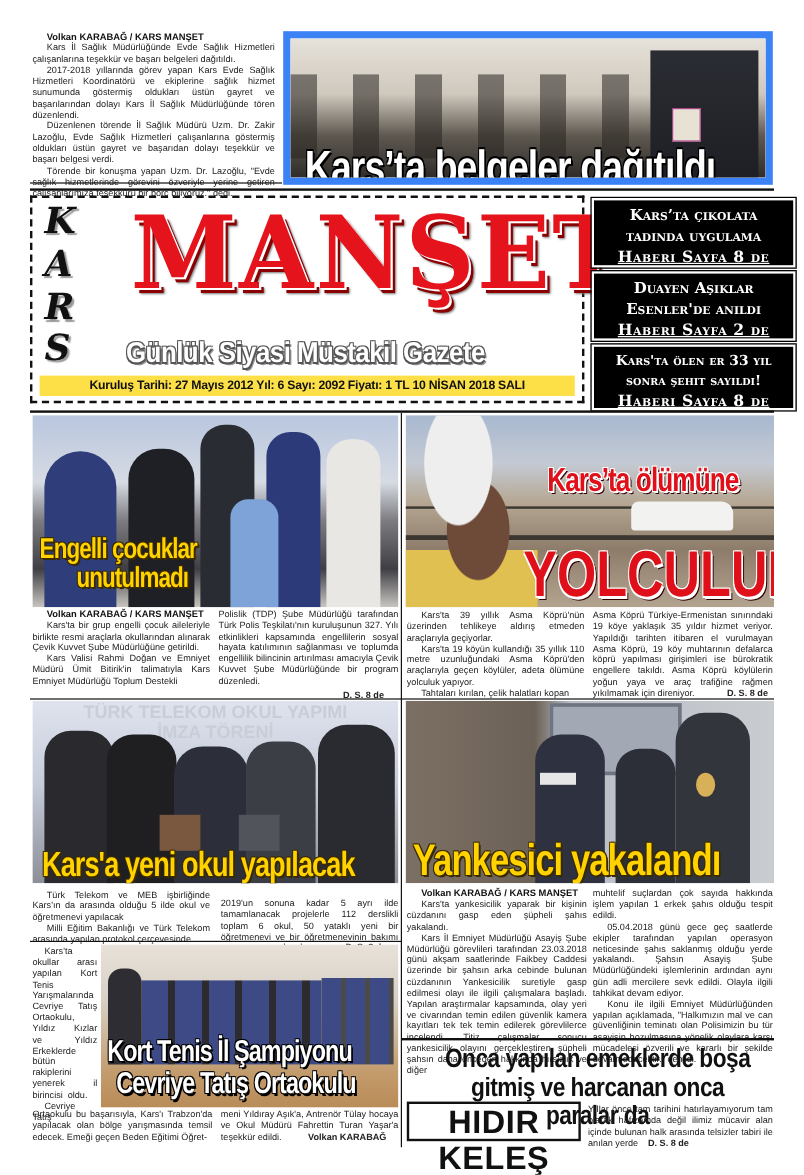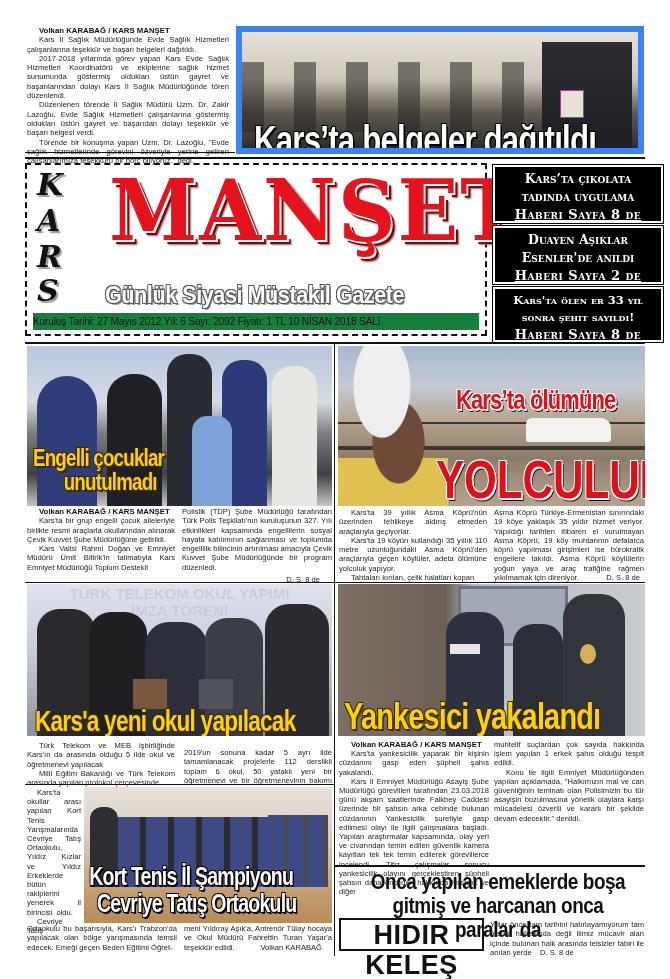--- a/index.html
+++ b/index.html
@@ -3,42 +3,42 @@
 <meta charset="utf-8">
 <style>
   * { box-sizing: border-box; margin: 0; padding: 0; }
   html, body { width: 670px; height: 979px; background: #ffffff; overflow: hidden; }
   body { position: relative; font-family: "Liberation Sans", sans-serif; color: #1a1a1a; }
 
   .abs { position: absolute; }
   .body-text { font-size: 7.6px; line-height: 9.3px; text-align: justify; color: #222; }
   .body-text p { text-indent: 12px; }
   .byline { font-weight: bold; font-size: 7.8px; text-indent: 12px; color: #111; }
-  .ds { font-weight: normal; float: right; padding-right: 12px; }
+  .ds { font-weight: bold; float: right; padding-right: 12px; }
 
   
   .photo { position: absolute; overflow: hidden; }
   .photo .scene { position: absolute; inset: 0; }
   .headline-img {
     position: absolute; font-family: "Liberation Sans", sans-serif; font-weight: bold;
     letter-spacing: -1px; transform: scaleX(0.78); transform-origin: left center;
     white-space: nowrap; line-height: 1;
   }
   .hl-white { color: #fff; text-shadow: 2px 2px 0 #000, -1px -1px 0 #000, 1px -1px 0 #000, -1px 1px 0 #000; }
   .hl-yellow { color: #ffd200; text-shadow: 2px 2px 0 #3a2a00, -1px -1px 0 #3a2a00, 1px -1px 0 #3a2a00, -1px 1px 0 #3a2a00; }
   .hl-red { color: #e0101a; text-shadow: 2px 2px 0 #fff, -1px -1px 0 #fff, 1px -1px 0 #fff, -1px 1px 0 #fff, 3px 3px 0 #300; }
 
   .rule { position: absolute; background: #111; }
 
   
   .masthead { position: absolute; left: 25px; top: 163px; width: 462px; height: 173px; border: 2px dashed #111; }
   .kars-letter { position: absolute; left: 10px; font-family: "DejaVu Serif", serif; font-weight: bold; font-style: italic; font-size: 30px; color: #111; text-shadow: 2px 2px 1px #999; }
   .manset-logo { position: absolute; left: 82px; top: 4px; font-family: "DejaVu Serif", serif; font-weight: bold; font-size: 84px; color: #e5141c; letter-spacing: 2px; line-height: 1; text-shadow: 2px 2px 0 #fff, 4px 4px 0 #8b0000, 5px 5px 2px #777; transform: scaleX(0.95); transform-origin: left top; }
   .tagline { position: absolute; left: 78px; top: 116px; font-family: "Liberation Sans", sans-serif; font-weight: bold; font-size: 24px; color: #fff; letter-spacing: -0.5px; transform: scaleX(0.9); transform-origin: left top; text-shadow: 1px 1px 0 #555, -1px -1px 0 #555, 1px -1px 0 #555, -1px 1px 0 #555, 2px 2px 0 #999; white-space: nowrap; }
-  .infobar { position: absolute; left: 6px; right: 6px; top: 148px; height: 17px; background: #15803d; font-family: "Liberation Sans", sans-serif; font-weight: normal; font-size: 10.2px; color: #111; line-height: 17px; letter-spacing: -0.2px; }
+  .infobar { position: absolute; left: 6px; right: 6px; top: 148px; height: 17px; background: #fde047; font-family: "Liberation Sans", sans-serif; font-weight: bold; font-size: 10.2px; color: #111; text-align: center; line-height: 17px; letter-spacing: -0.2px; }
 
   
   .sidebox { position: absolute; left: 493px; width: 170px; background: #000; border: 2px solid #fff; outline: 1px solid #000; color: #fff; text-align: center; font-family: "DejaVu Serif", serif; font-variant: small-caps; font-weight: bold; font-size: 12.5px; line-height: 18px; padding-top: 3px; }
   .sidebox .link { text-decoration: underline; font-size: 13px; letter-spacing: 0.5px; }
 
   .bottom-head { position: absolute; left: 338px; top: 870px; width: 320px; text-align: center; font-family: "Liberation Sans", sans-serif; font-weight: bold; font-size: 22px; line-height: 24px; letter-spacing: -0.5px; transform: scaleX(0.86); transform-origin: center top; color: #111; }
   .name-box { position: absolute; left: 339px; top: 918px; width: 145px; height: 33px; border: 2px solid #111; font-family: "Liberation Sans", sans-serif; font-weight: bold; font-size: 27px; line-height: 30px; text-align: center; color: #111; letter-spacing: 0.5px; }
 </style>
 </head>
 <body>
@@ -193,20 +193,21 @@
   <div class="scene" style="left:242px; width:16px; top:60px; height:20px; background:#d8b058; border-radius:50%;"></div>
   <div class="headline-img hl-yellow" style="left:6px; top:114px; font-size:37px;">Yankesici yakalandı</div>
 </div>
 <div class="abs body-text" style="left:339px; top:740px; width:150px; line-height:9.2px;">
   <div class="byline">Volkan KARABAĞ / KARS MANŞET</div>
   <p>Kars'ta yankesicilik yaparak bir kişinin cüzdanını gasp eden şüpheli şahıs yakalandı.</p>
   <p>Kars İl Emniyet Müdürlüğü Asayiş Şube Müdürlüğü görevlileri tarafından 23.03.2018 günü akşam saatlerinde Faikbey Caddesi üzerinde bir şahsın arka cebinde bulunan cüzdanının Yankesicilik suretiyle gasp edilmesi olayı ile ilgili çalışmalara başladı. Yapılan araştırmalar kapsamında, olay yeri ve civarından temin edilen güvenlik kamera kayıtları tek tek temin edilerek görevlilerce incelendi. Titiz çalışmalar sonucu yankesicilik olayını gerçekleştiren şüpheli şahsın daha önceden hakkında hırsızlık ve diğer</p>
 </div>
 <div class="abs body-text" style="left:494px; top:740px; width:150px; line-height:9.2px;">
   <div>muhtelif suçlardan çok sayıda hakkında işlem yapılan 1 erkek şahıs olduğu tespit edildi.</div>
+  <p>05.04.2018 günü gece geç saatlerde ekipler tarafından yapılan operasyon neticesinde şahıs saklanmış olduğu yerde yakalandı. Şahsın Asayiş Şube Müdürlüğündeki işlemlerinin ardından aynı gün adli mercilere sevk edildi. Olayla ilgili tahkikat devam ediyor.</p>
   <p>Konu ile ilgili Emniyet Müdürlüğünden yapılan açıklamada, "Halkımızın mal ve can güvenliğinin teminatı olan Polisimizin bu tür asayişin bozulmasına yönelik olaylara karşı mücadelesi özverili ve kararlı bir şekilde devam edecektir." denildi.</p>
 </div>
 
 <div class="rule" style="left:335px; top:865px; width:310px; height:2px;"></div>
 
 <div class="bottom-head">Onca yapılan emeklerde boşa gitmiş ve harcanan onca paralar da</div>
 <div class="name-box">HIDIR KELEŞ</div>
 <div class="abs body-text" style="left:490px; top:920px; width:154px; line-height:9.4px;">
   <span style="display:inline;">Yıllar önce tam tarihini hatırlayamıyorum tam olarak hafızamda değil ilimiz mücavir alan içinde bulunan halk arasında telsizler tabiri ile anılan yerde</span>
   <span class="ds" style="padding-right:2px; float:none; margin-left:6px;">D. S. 8 de</span>

